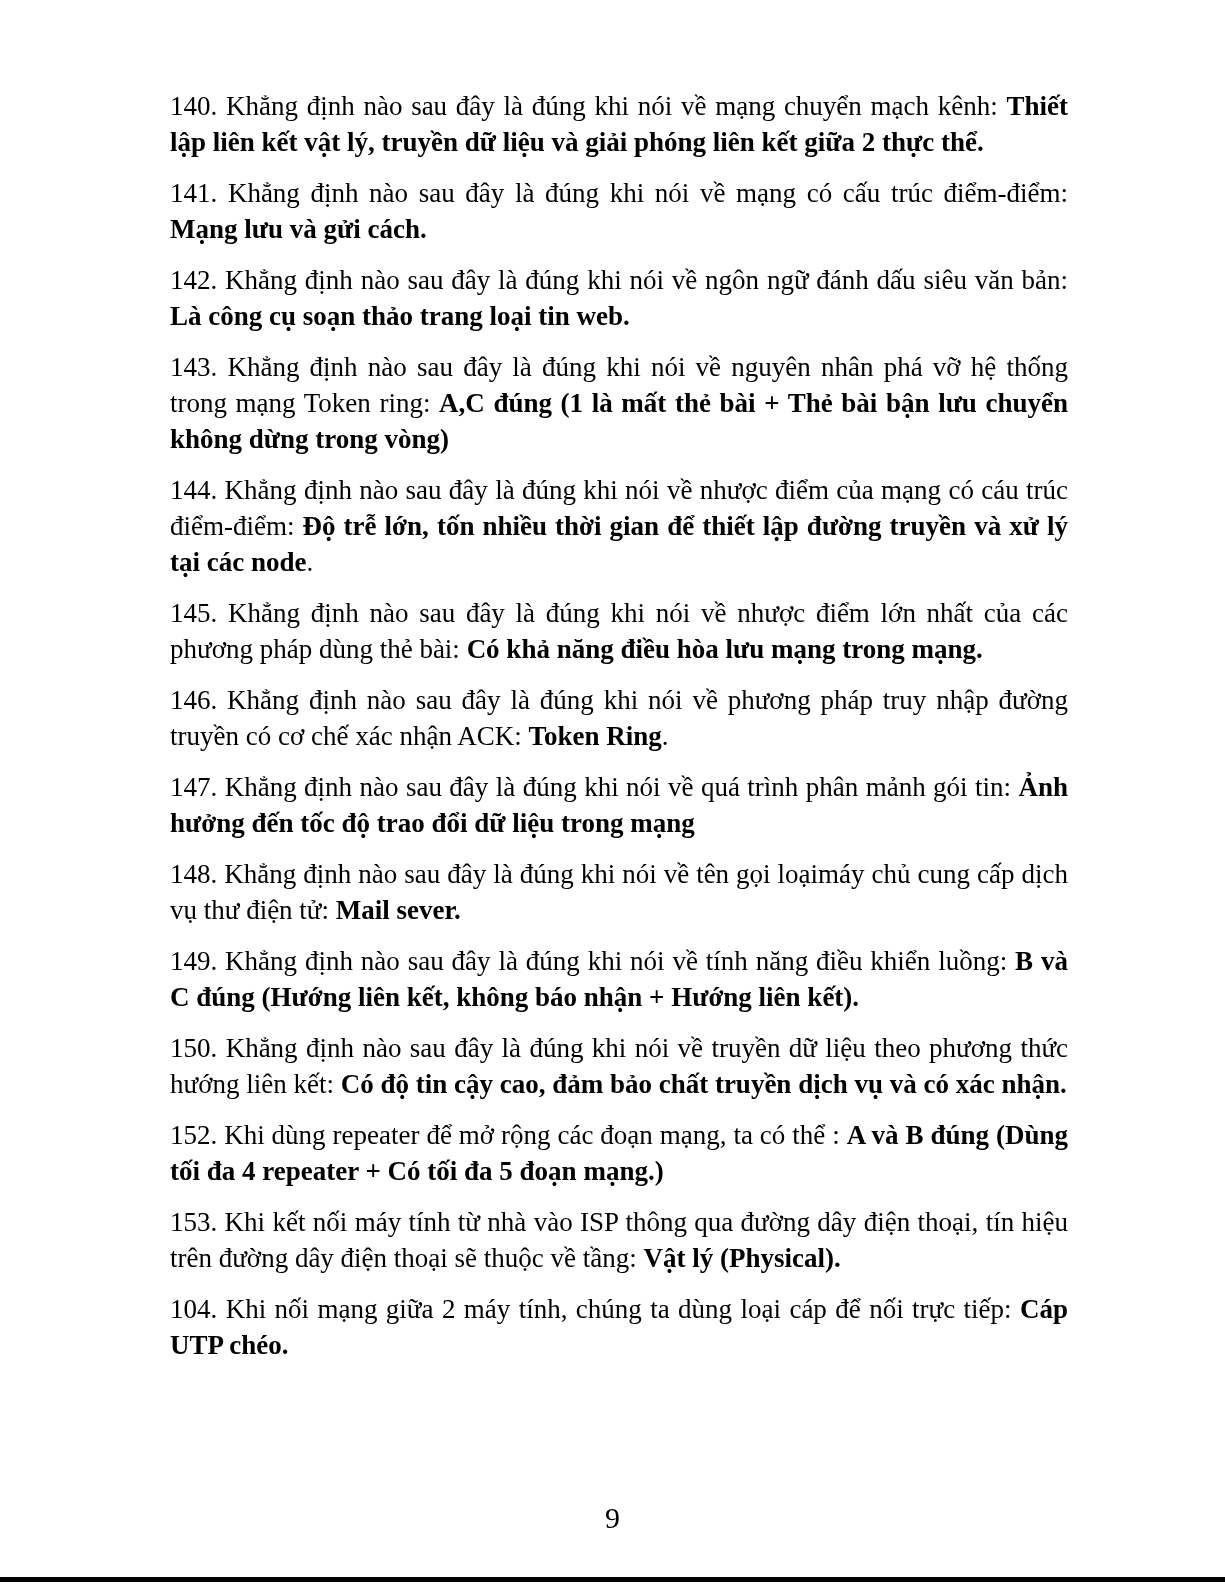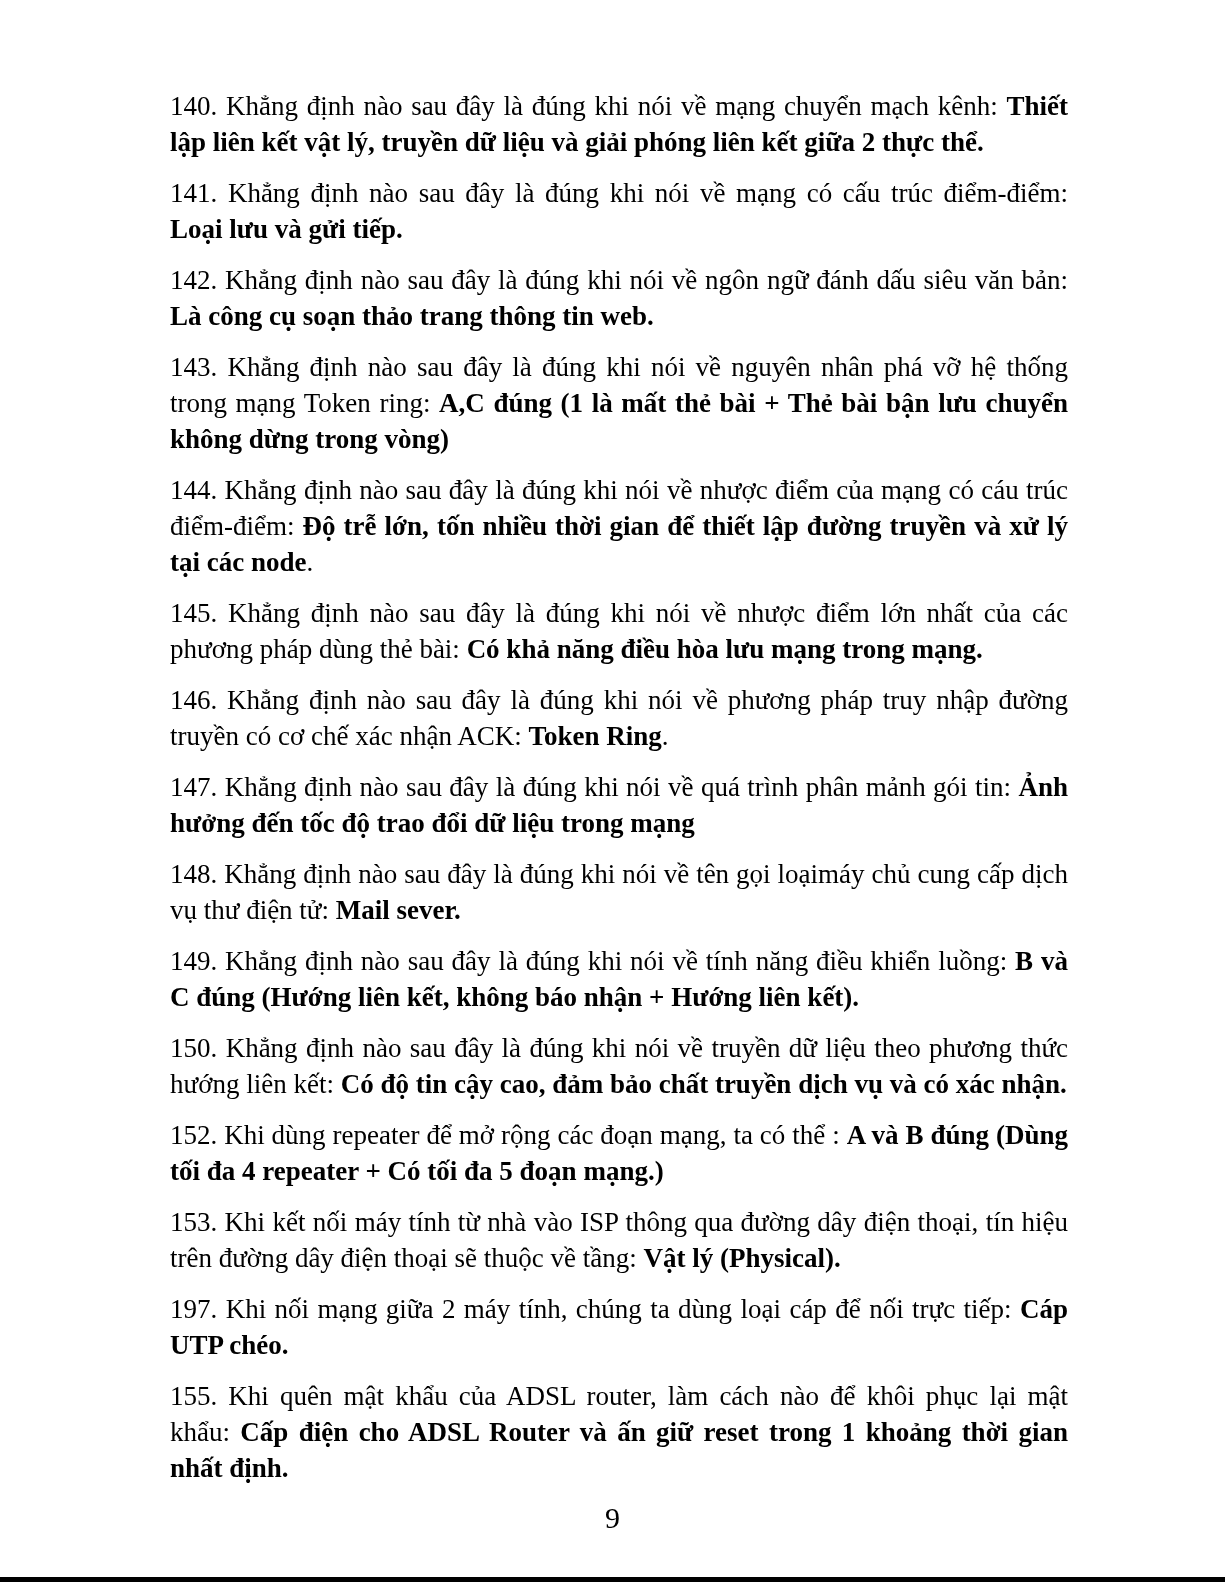--- a/index.html
+++ b/index.html
@@ -51,23 +51,23 @@
 </style>
 </head>
 <body>
 
 <div class="page">
 
   <div class="content">
 
       <p class="item"><span class="q">140. Khẳng định nào sau đây là đúng khi nói về mạng chuyển mạch kênh: </span><span class="a">Thiết lập liên kết vật lý, truyền dữ liệu và giải phóng liên kết giữa 2 thực thể.</span><span class="s"></span></p>
 
-      <p class="item"><span class="q">141. Khẳng định nào sau đây là đúng khi nói về mạng có cấu trúc điểm-điểm: </span><span class="a">Loại lưu và gửi tiếp.</span><span class="s"></span></p>
+      <p class="item"><span class="q">141. Khẳng định nào sau đây là đúng khi nói về mạng có cấu trúc điểm-điểm: </span><span class="a">Mạng lưu và gửi cách.</span><span class="s"></span></p>
 
-      <p class="item"><span class="q">142. Khẳng định nào sau đây là đúng khi nói về ngôn ngữ đánh dấu siêu văn bản: </span><span class="a">Là công cụ soạn thảo trang thông tin web.</span><span class="s"></span></p>
+      <p class="item"><span class="q">142. Khẳng định nào sau đây là đúng khi nói về ngôn ngữ đánh dấu siêu văn bản: </span><span class="a">Là công cụ soạn thảo trang loại tin web.</span><span class="s"></span></p>
 
       <p class="item"><span class="q">143. Khẳng định nào sau đây là đúng khi nói về nguyên nhân phá vỡ hệ thống trong mạng Token ring: </span><span class="a">A,C đúng (1 là mất thẻ bài + Thẻ bài bận lưu chuyển không dừng trong vòng)</span><span class="s"></span></p>
 
       <p class="item"><span class="q">144. Khẳng định nào sau đây là đúng khi nói về nhược điểm của mạng có cáu trúc điểm-điểm: </span><span class="a">Độ trễ lớn, tốn nhiều thời gian để thiết lập đường truyền và xử lý tại các node</span><span class="s">.</span></p>
 
       <p class="item"><span class="q">145. Khẳng định nào sau đây là đúng khi nói về nhược điểm lớn nhất của các phương pháp dùng thẻ bài: </span><span class="a">Có khả năng điều hòa lưu mạng trong mạng.</span><span class="s"></span></p>
 
       <p class="item"><span class="q">146. Khẳng định nào sau đây là đúng khi nói về phương pháp truy nhập đường truyền có cơ chế xác nhận ACK: </span><span class="a">Token Ring</span><span class="s">.</span></p>
 
       <p class="item"><span class="q">147. Khẳng định nào sau đây là đúng khi nói về quá trình phân mảnh gói tin: </span><span class="a">Ảnh hưởng đến tốc độ trao đổi dữ liệu trong mạng</span><span class="s"></span></p>
@@ -76,22 +76,21 @@
 
       <p class="item"><span class="q">149. Khẳng định nào sau đây là đúng khi nói về tính năng điều khiển luồng: </span><span class="a">B và C đúng (Hướng liên kết, không báo nhận + Hướng liên kết).</span><span class="s"></span></p>
 
       <p class="item"><span class="q">150. Khẳng định nào sau đây là đúng khi nói về truyền dữ liệu theo phương thức hướng liên kết: </span><span class="a">Có độ tin cậy cao, đảm bảo chất truyền dịch vụ và có xác nhận.</span><span class="s"></span></p>
 
 
       <p class="item"><span class="q">152. Khi dùng repeater để mở rộng các đoạn mạng, ta có thể : </span><span class="a">A và B đúng (Dùng tối đa 4 repeater + Có tối đa 5 đoạn mạng.)</span><span class="s"></span></p>
 
       <p class="item"><span class="q">153. Khi kết nối máy tính từ nhà vào ISP thông qua đường dây điện thoại, tín hiệu trên đường dây điện thoại sẽ thuộc về tầng: </span><span class="a">Vật lý (Physical).</span><span class="s"></span></p>
 
-      <p class="item"><span class="q">197. Khi nối mạng giữa 2 máy tính, chúng ta dùng loại cáp để nối trực tiếp: </span><span class="a">Cáp UTP chéo.</span><span class="s"></span></p>
+      <p class="item"><span class="q">104. Khi nối mạng giữa 2 máy tính, chúng ta dùng loại cáp để nối trực tiếp: </span><span class="a">Cáp UTP chéo.</span><span class="s"></span></p>
 
-      <p class="item"><span class="q">155. Khi quên mật khẩu của ADSL router, làm cách nào để khôi phục lại mật khẩu: </span><span class="a">Cấp điện cho ADSL Router và ấn giữ reset trong 1 khoảng thời gian nhất định.</span><span class="s"></span></p>
     </div>
 
   <div class="page-number">9</div>
 
   <div class="bottom-rule"></div>
 
 </div>
 
 </body></html>

